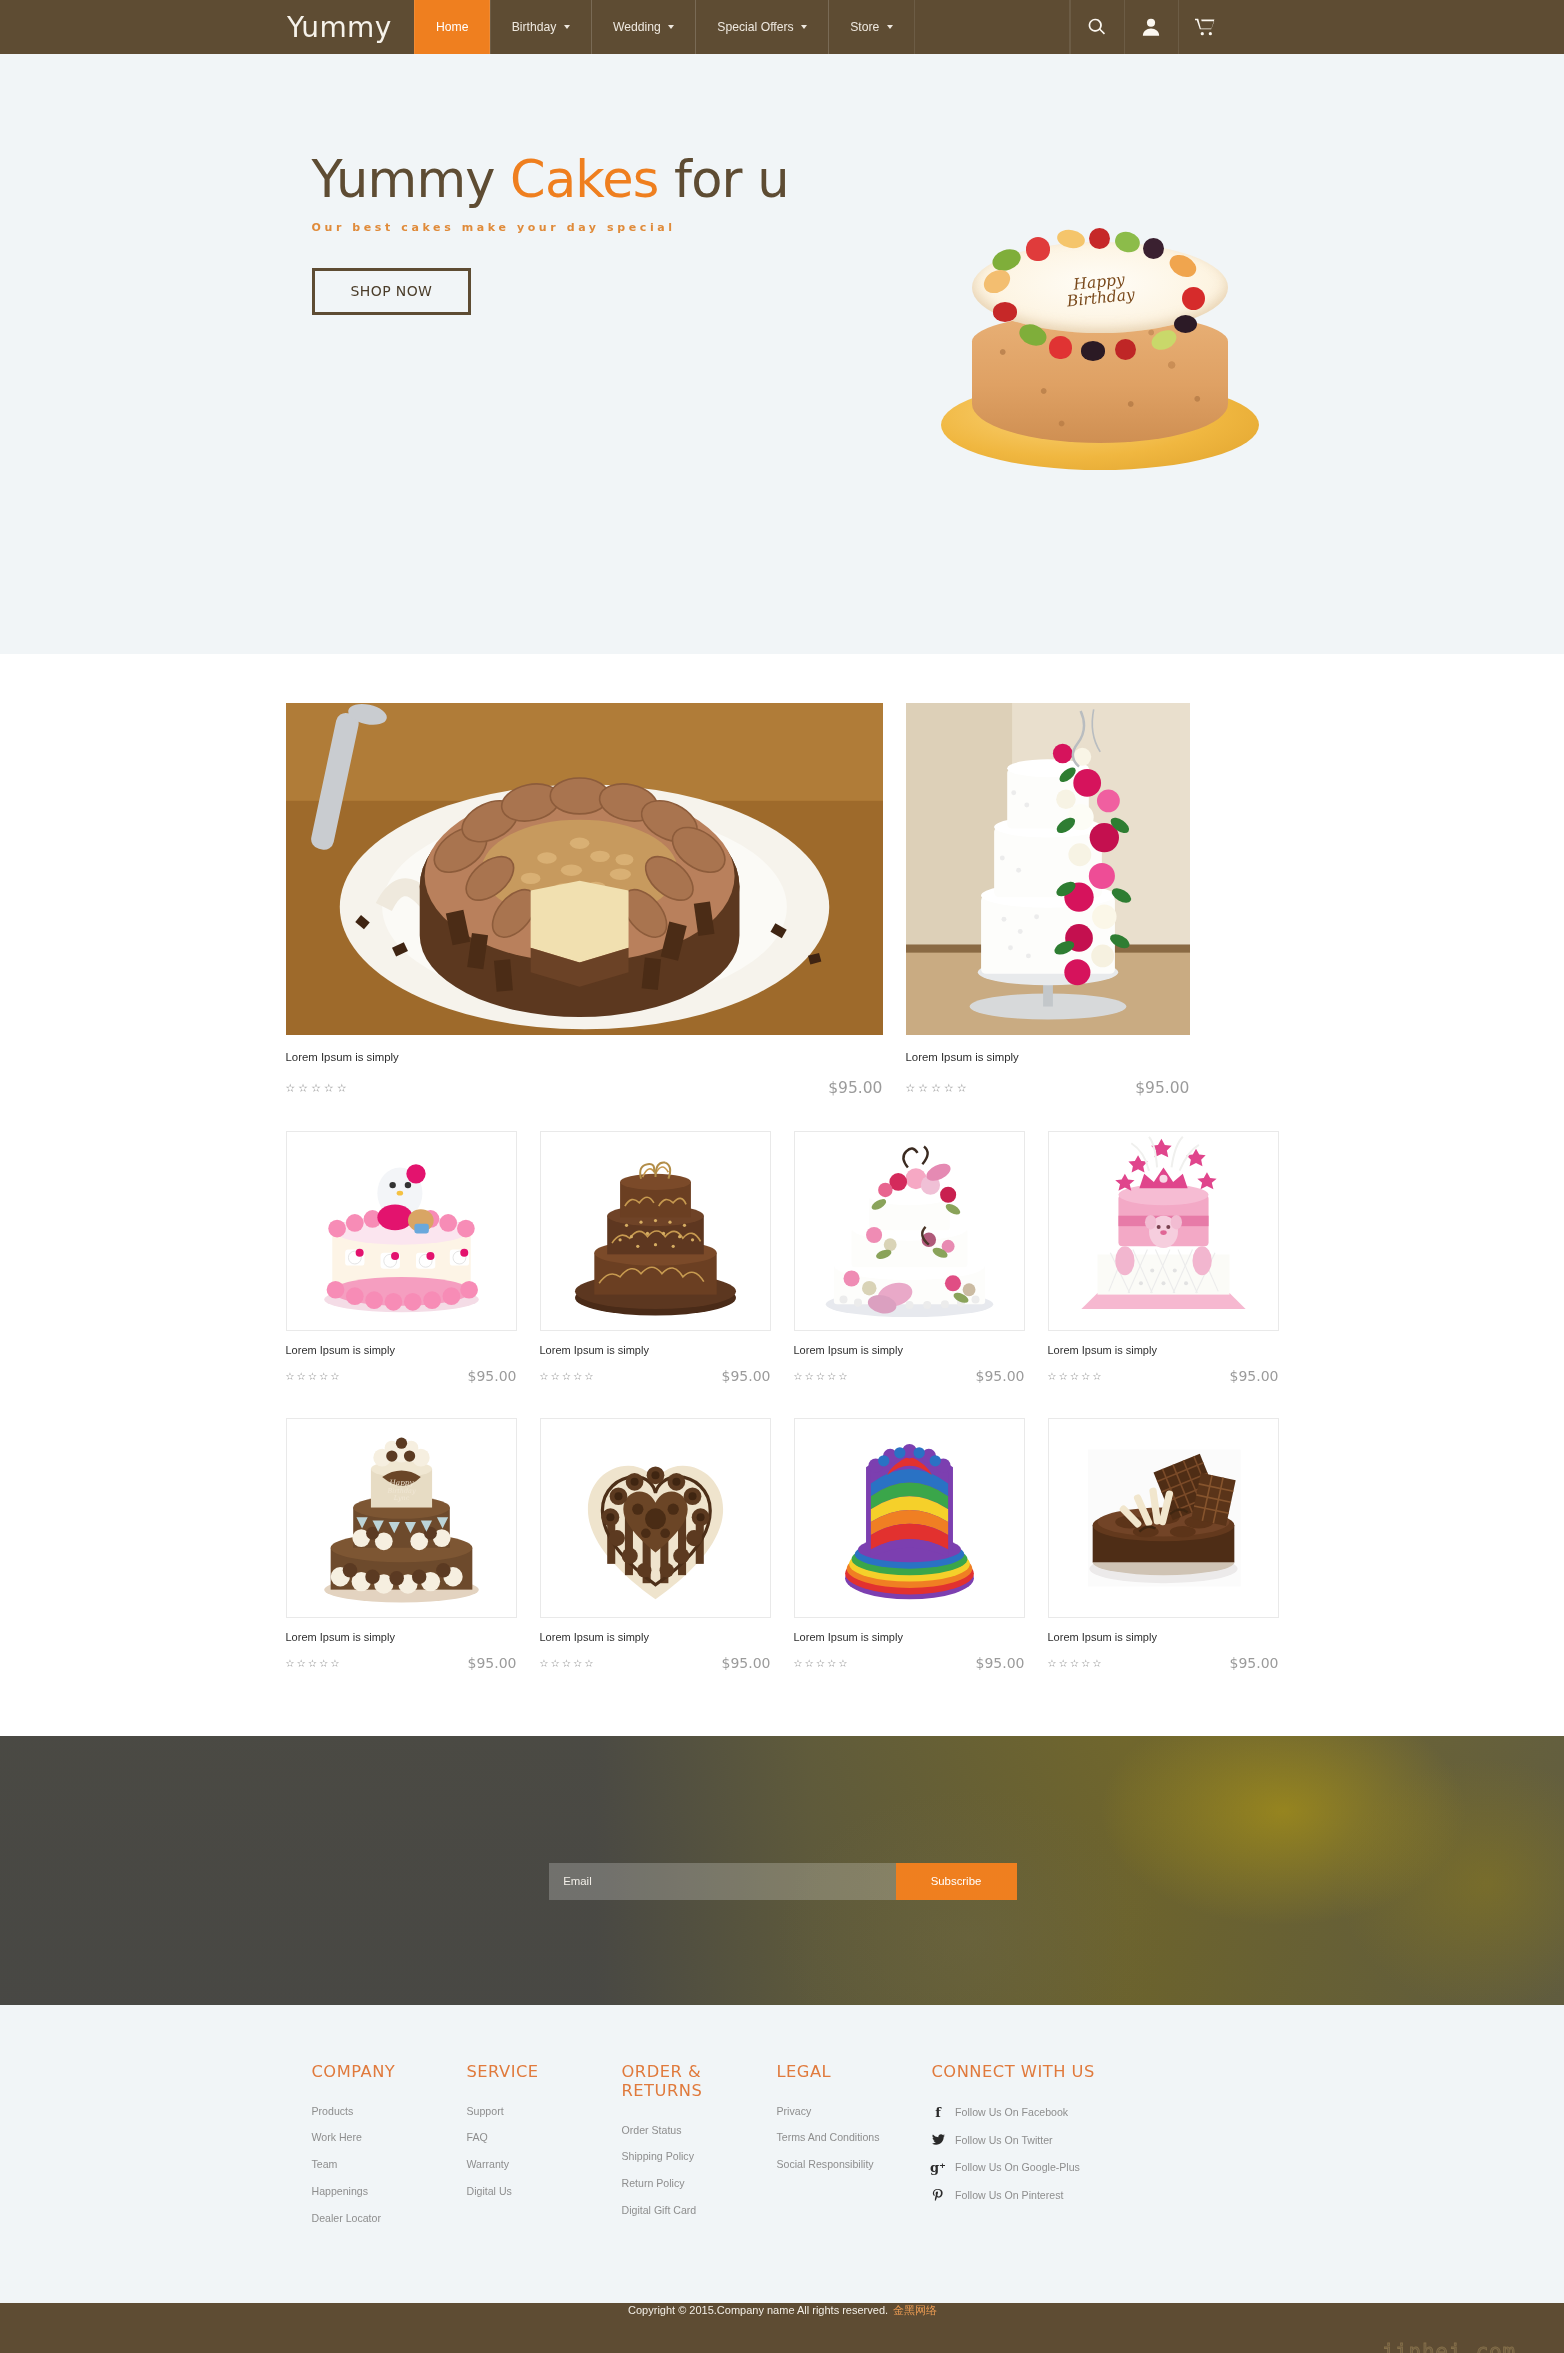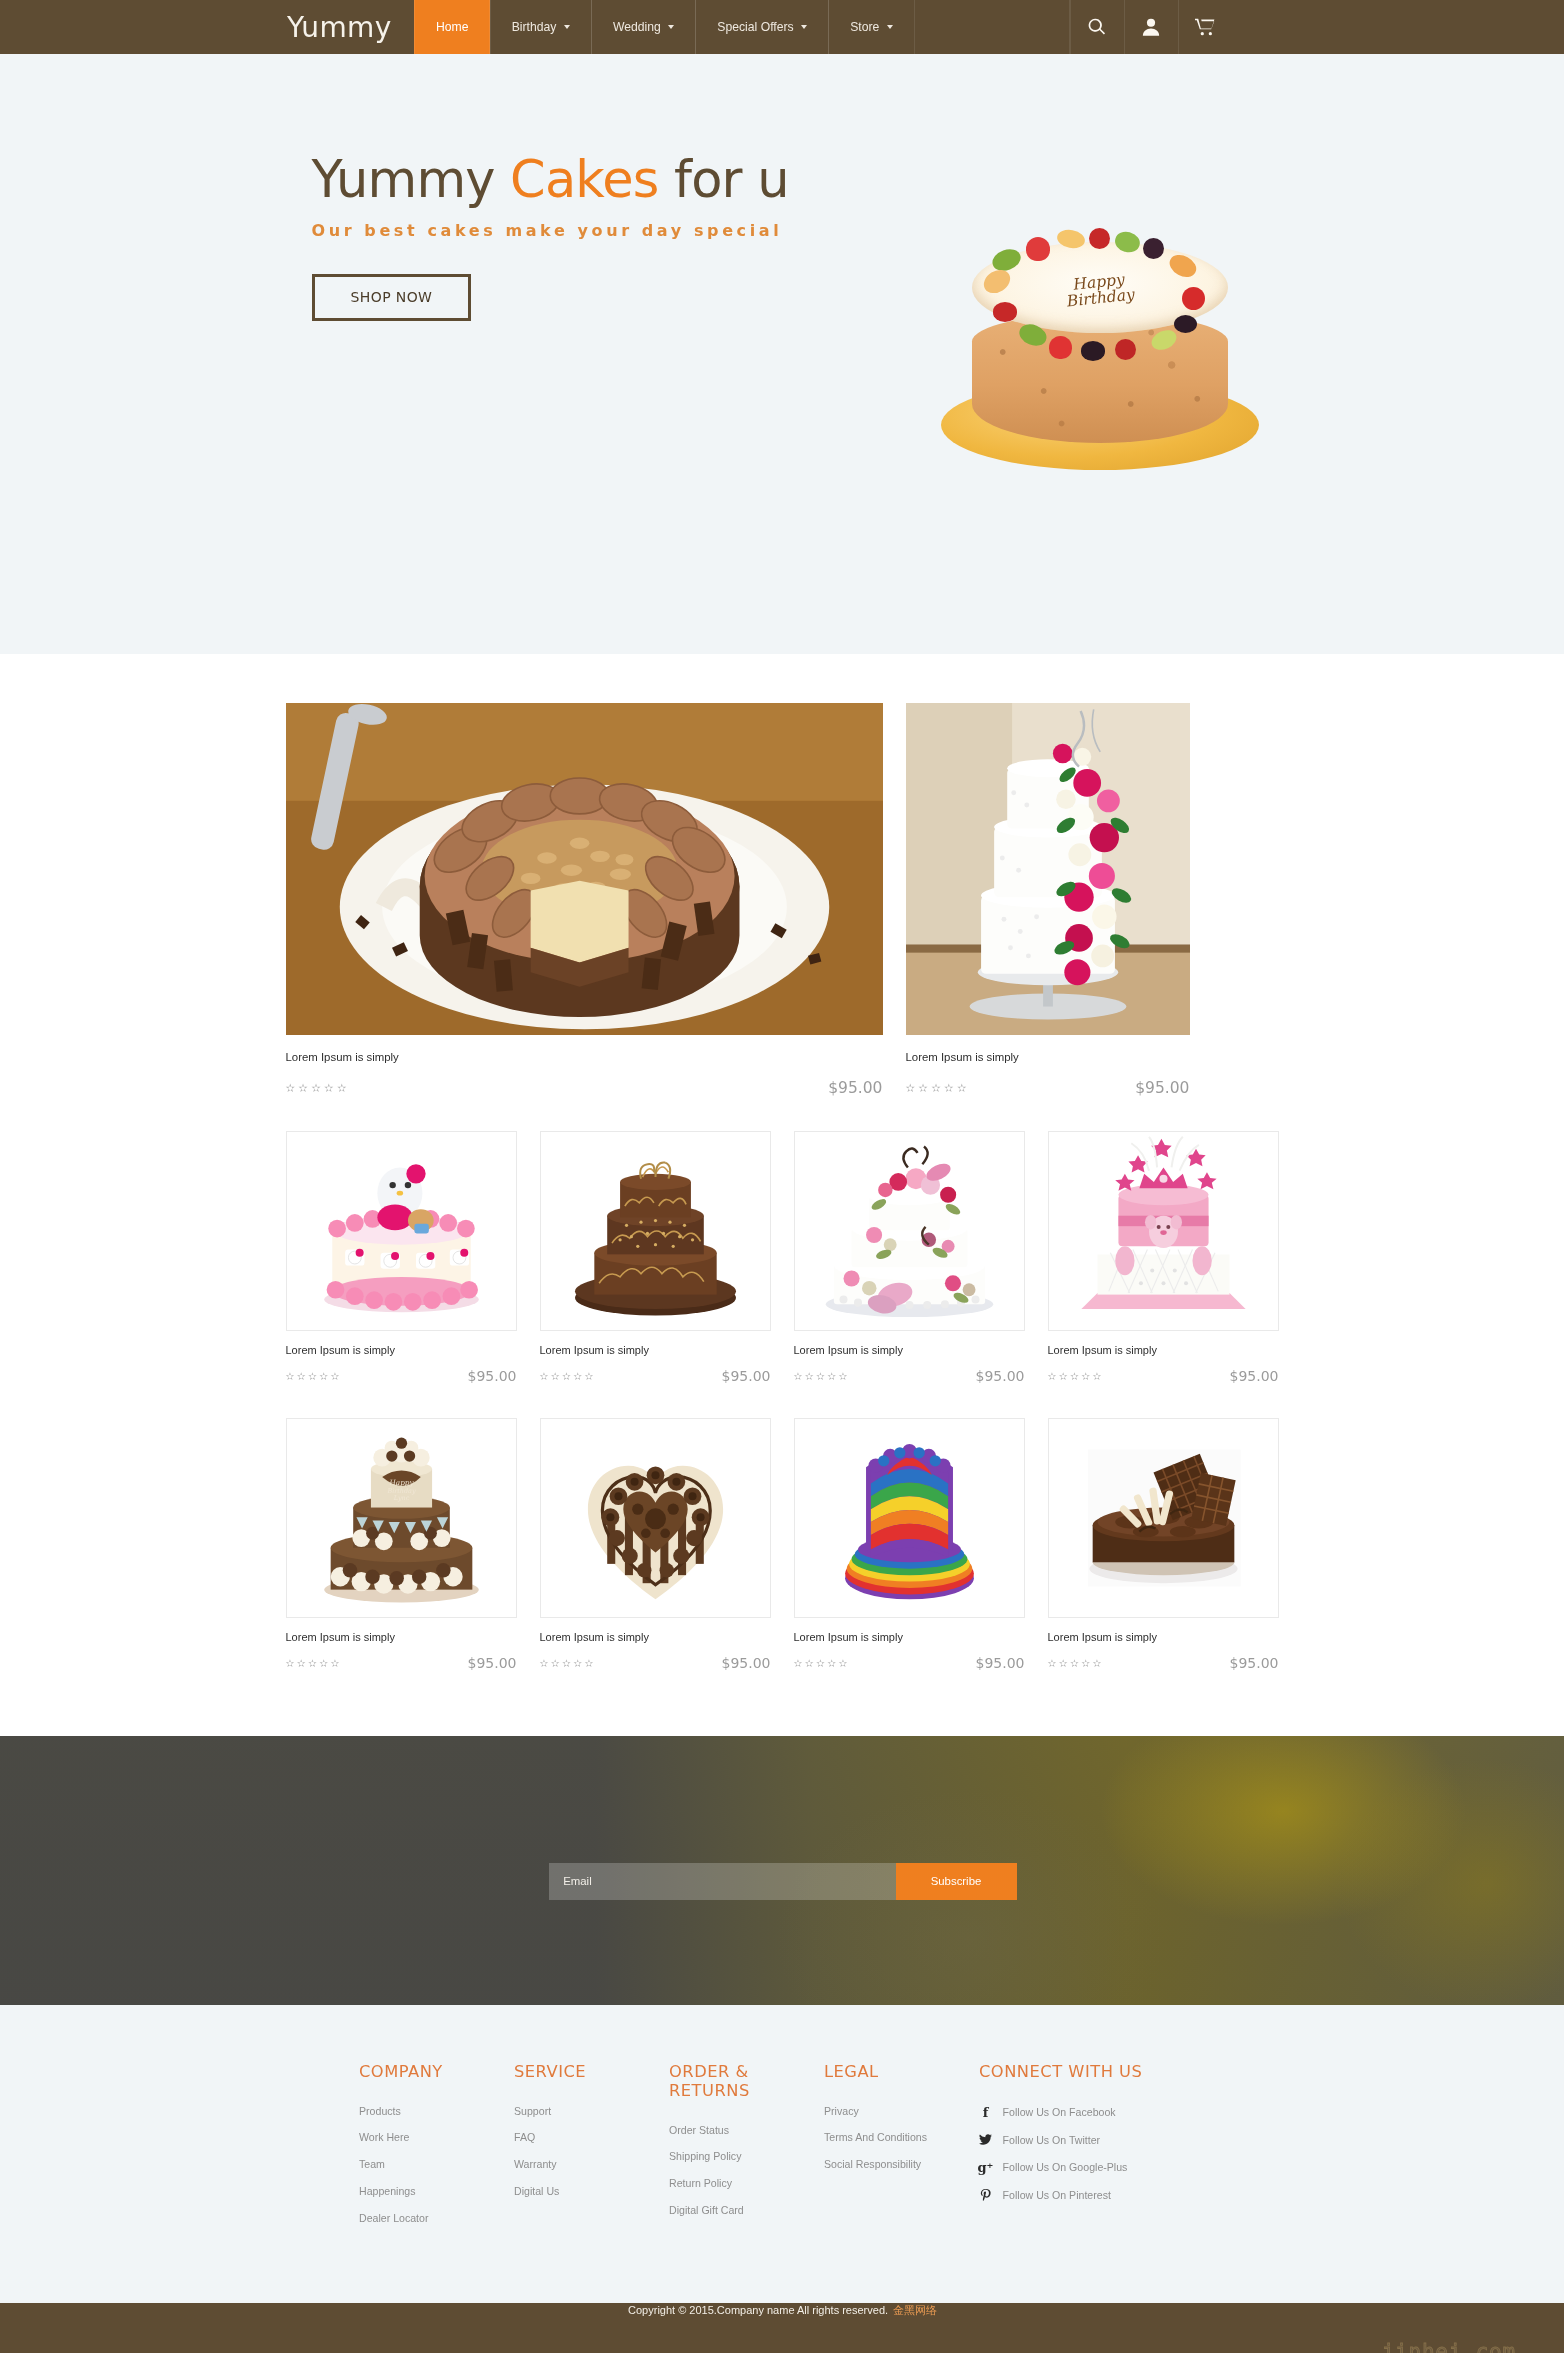--- a/index.html
+++ b/index.html
@@ -81,21 +81,21 @@
     color: #5e4c33;
     font-family: "DejaVu Sans", sans-serif;
     font-weight: 400;
     letter-spacing: -0.8px;
     line-height: 1.05;
   }
   .hero-title .accent { color: #ef7f1f; }
   .hero-sub {
     margin-top: 14.7px;
     color: #e08b3a;
-    font-size: 16px;
+    font-size: 11px;
     letter-spacing: 3.6px;
     font-weight: bold;
     font-family: "DejaVu Sans", sans-serif;
   }
   .shop-btn {
     margin-top: 34px;
     display: inline-block;
     border: 3.3px solid #5e4c33;
     padding: 12.2px 36px;
     color: #4a3c29;
@@ -276,21 +276,21 @@
     font-size: 11.4px;
     cursor: pointer;
     font-family: "Liberation Sans", sans-serif;
   }
 
   
   .footer {
     background: #f1f5f7;
     padding: 57px 0 65px;
   }
-  .fcols { display: flex; width: 994px; margin: 0 auto; padding-left: 26px; justify-content: center; }
+  .fcols { display: flex; width: 994px; margin: 0 auto; padding-left: 26px; }
   .fcol { width: 155px; }
   .fcol.wide { width: 253px; }
   .fcol h4 {
     color: #e07a3c;
     font-size: 16.3px;
     font-weight: 400;
     letter-spacing: 0.5px;
     font-family: "DejaVu Sans", sans-serif;
     margin-bottom: 23.6px;
   }

